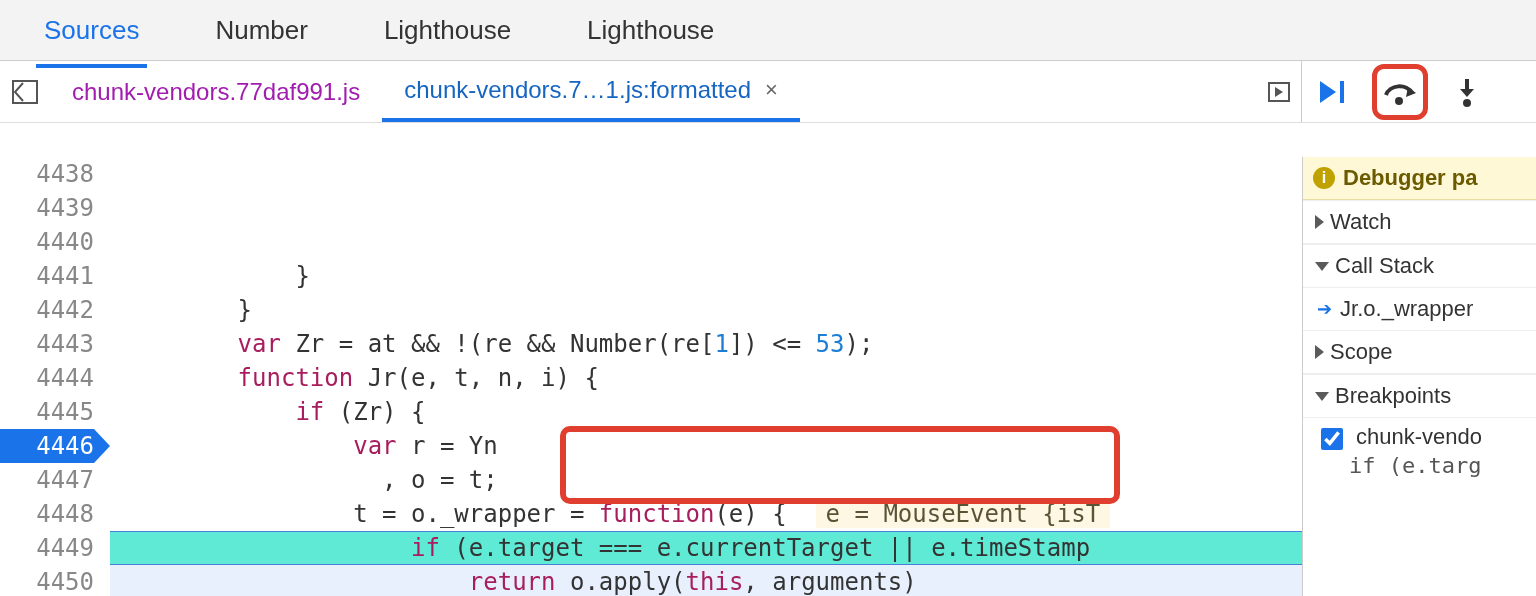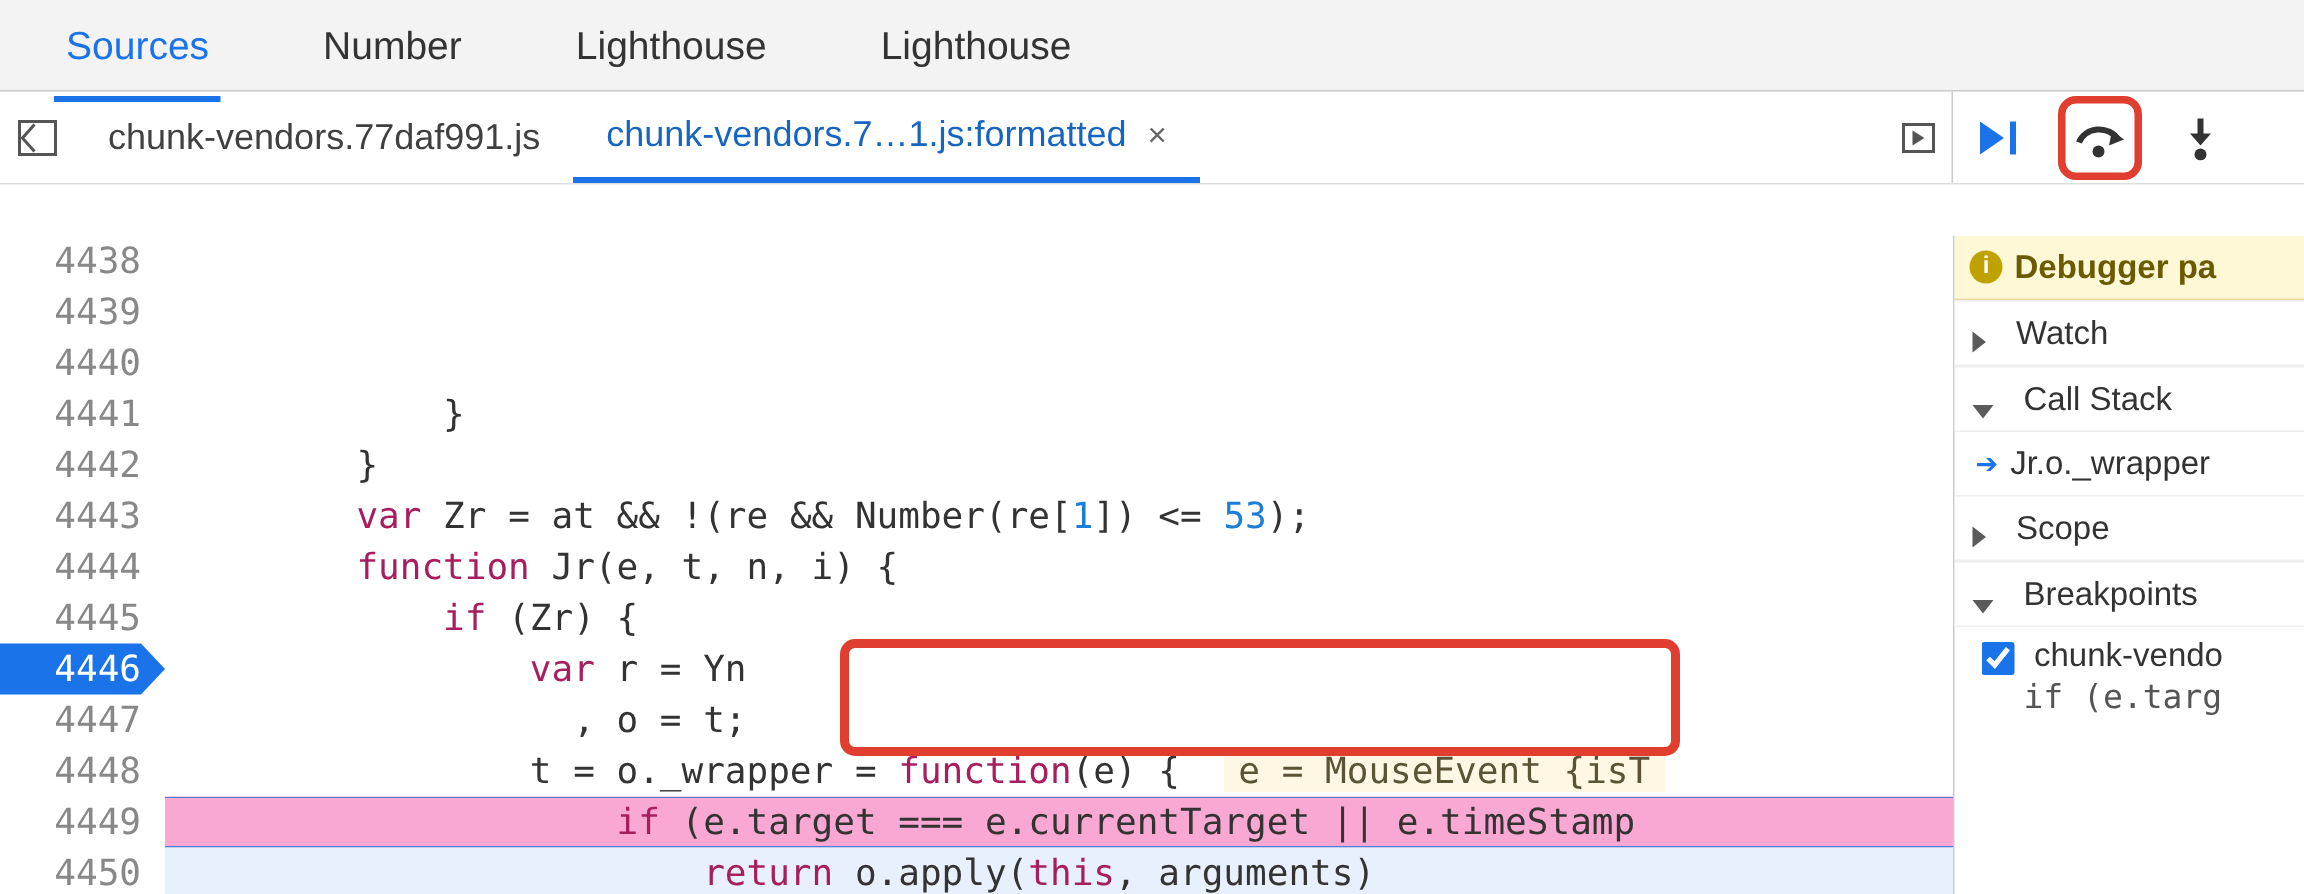--- a/index.html
+++ b/index.html
@@ -8,21 +8,21 @@
 
   
   .top-tabs { height: 61px; display: flex; align-items: center; border-bottom: 1px solid #ccc; background: #f3f3f3; padding-left: 36px; gap: 60px; }
   .top-tab { padding: 22px 8px; color: #333; cursor: pointer; font-size: 26px; }
   .top-tab.active { color: #1a73e8; border-bottom: 4px solid #1a73e8; padding-bottom: 18px; }
 
   
   .subbar { height: 62px; display: flex; align-items: stretch; border-bottom: 1px solid #ddd; }
   .filebar { flex: 1; display: flex; align-items: center; border-right: 1px solid #ccc; }
   .filebar .navicon { width: 50px; display: flex; align-items: center; justify-content: center; color: #555; }
-  .file-tab { display: flex; align-items: center; padding: 0 22px; height: 100%; cursor: pointer; font-size: 24px; color: #404040; white-space: nowrap; }
+  .file-tab { display: flex; align-items: center; padding: 0 22px; height: 100%; cursor: pointer; font-size: 24px; color: #a21caf; white-space: nowrap; }
   .file-tab.active { color: #1665c1; border-bottom: 4px solid #1a73e8; }
   .file-tab .close { margin-left: 14px; color: #666; font-size: 22px; }
   .filebar .spacer { flex: 1; }
   .more-tabs { width: 44px; display: flex; align-items: center; justify-content: center; }
 
   .debug-controls { width: 234px; display: flex; align-items: center; justify-content: flex-start; gap: 22px; padding-left: 14px; }
   .dbg-btn { width: 34px; height: 34px; display: flex; align-items: center; justify-content: center; cursor: pointer; }
   .dbg-highlight { border: 5px solid #e03e2f; border-radius: 12px; padding: 4px; width: 56px; height: 56px; }
 
   
@@ -30,36 +30,36 @@
   .editor { flex: 1; display: flex; font-family: Menlo, Consolas, monospace; font-size: 24px; line-height: 34px; position: relative; overflow: hidden; }
   .gutter { width: 110px; text-align: right; color: #888; padding-right: 16px; background: #fff; }
   .gutter .ln { height: 34px; }
   .gutter .ln.exec { background: #1a73e8; color: #fff; position: relative; }
   .gutter .ln.exec::after {
     content: ""; position: absolute; right: -16px; top: 0; width: 0; height: 0;
     border-top: 17px solid transparent; border-bottom: 17px solid transparent; border-left: 16px solid #1a73e8;
   }
   .code { flex: 1; white-space: pre; position: relative; }
   .code .row { height: 34px; padding-left: 12px; }
-  .row.exec { background: #f9a8d4; box-shadow: inset 0 -1px 0 #4a7fd8, inset 0 1px 0 #4a7fd8; }
+  .row.exec { background: #5eead4; box-shadow: inset 0 -1px 0 #4a7fd8, inset 0 1px 0 #4a7fd8; }
   .row.highlighted { background: #e8f0fe; }
 
   
   .kw { color: #a71d5d; }
   .num { color: #1c7ed6; }
   .ident { color: #333; }
   .hint-box { background: #fdf7e3; color: #5c5236; padding: 0 10px; }
 
   .red-box { position: absolute; border: 6px solid #e03e2f; border-radius: 10px; left: 450px; top: 269px; width: 560px; height: 78px; pointer-events: none; }
 
   
   .sidebar { width: 234px; border-left: 1px solid #ccc; display: flex; flex-direction: column; font-size: 22px; overflow: hidden; }
   .dbg-status { background: #fff8d6; padding: 8px 10px; display: flex; align-items: center; gap: 8px; color: #6b5b00; font-weight: 600; border-bottom: 1px solid #e8dca0; white-space: nowrap; }
   .dbg-status .info-ico { width: 22px; height: 22px; border-radius: 50%; background: #bfa200; color: #fff; display: flex; align-items: center; justify-content: center; font-size: 16px; font-weight: bold; }
-  .section-header { padding: 8px 12px; border-bottom: 1px solid #eee; border-top: 1px solid #eee; cursor: pointer; display: flex; align-items: flex-end; gap: 20px; color: #333; background: #fff; }
+  .section-header { padding: 8px 12px; border-bottom: 1px solid #eee; border-top: 1px solid #eee; cursor: pointer; display: flex; align-items: center; gap: 6px; color: #333; background: #fff; }
   .section-header:first-of-type { border-top: none; }
   .tri { width: 0; height: 0; display: inline-block; }
   .tri.down { border-left: 7px solid transparent; border-right: 7px solid transparent; border-top: 9px solid #5a5a5a; }
   .tri.right { border-top: 7px solid transparent; border-bottom: 7px solid transparent; border-left: 9px solid #5a5a5a; }
   .stack-row { display: flex; align-items: center; gap: 8px; padding: 8px 10px 8px 14px; white-space: nowrap; }
   .blue-arrow { color: #1a73e8; font-size: 18px; }
   .bp-row { padding: 6px 10px 0 14px; display: flex; align-items: flex-start; gap: 10px; white-space: nowrap; }
   .bp-check { width: 22px; height: 22px; accent-color: #1a73e8; margin-top: 4px; }
   .bp-sub { padding-left: 46px; font-family: Menlo, Consolas, monospace; color: #555; white-space: nowrap; }
 

